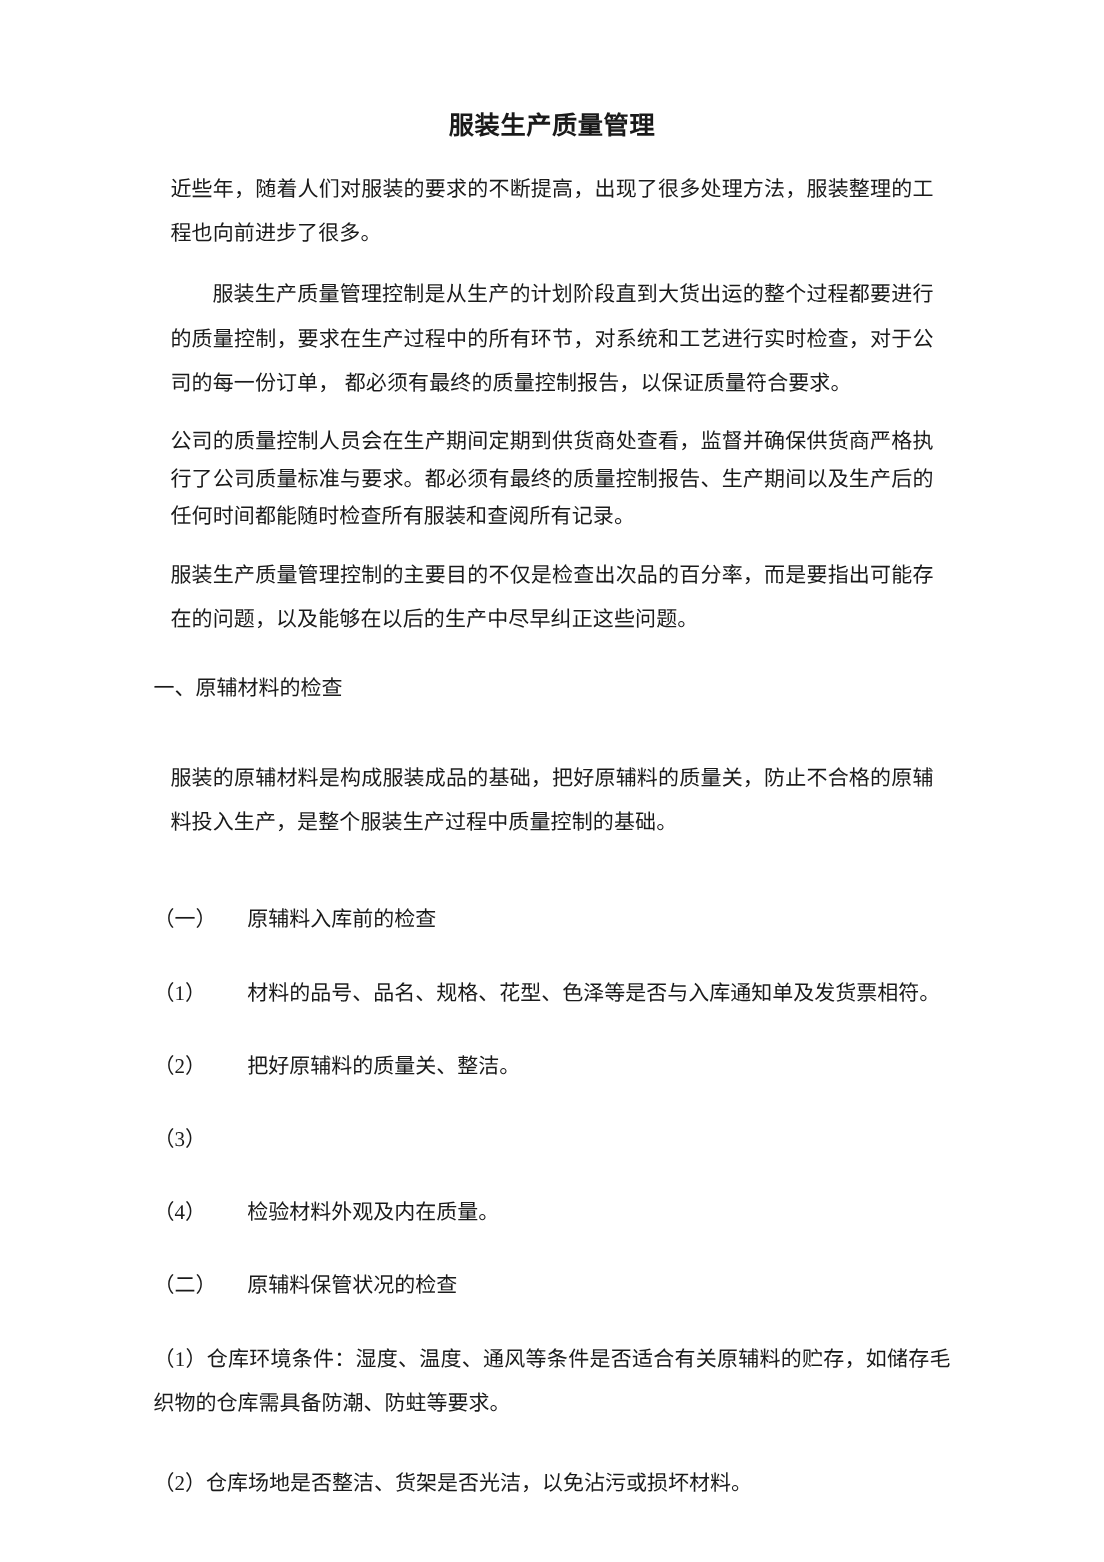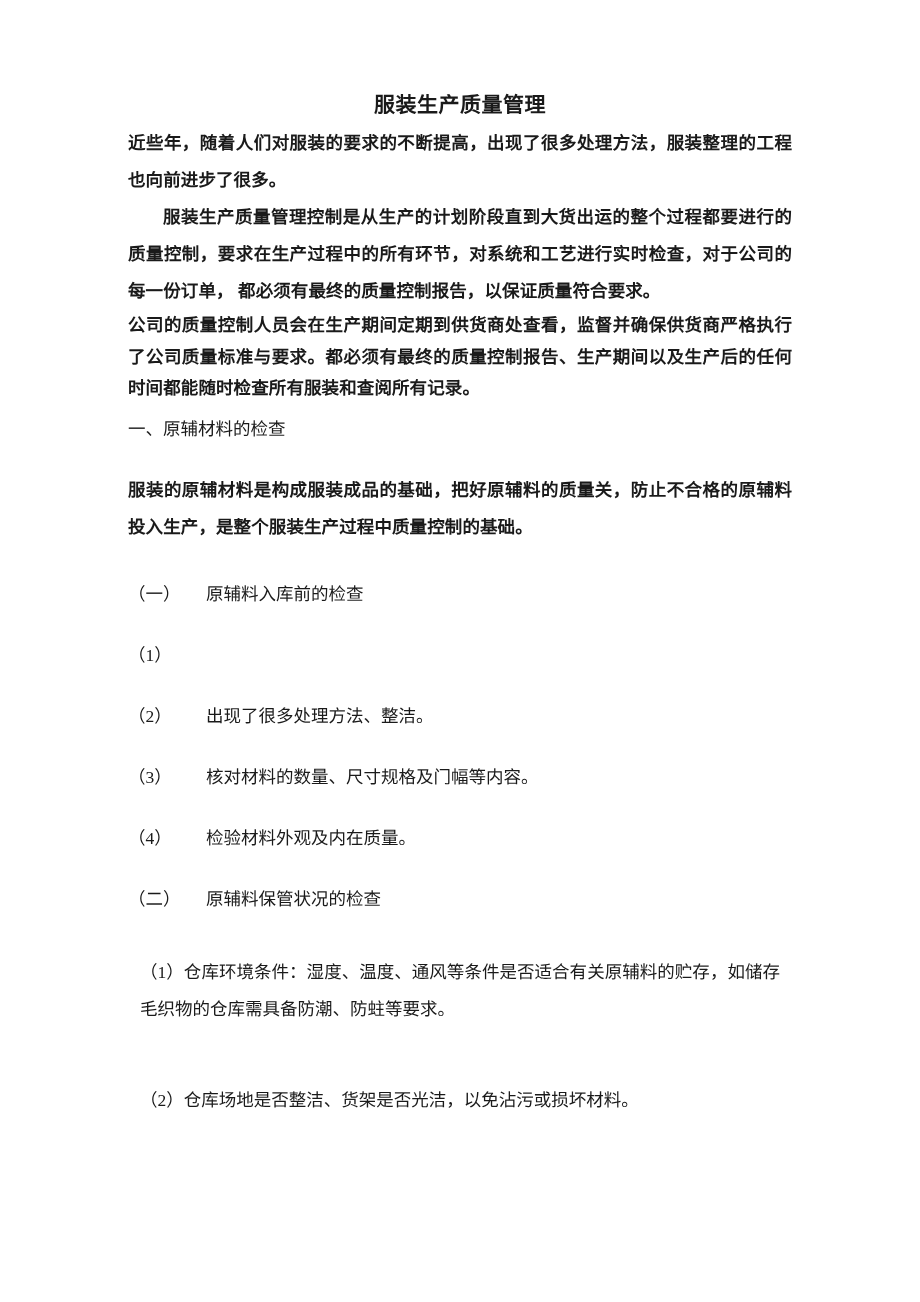--- a/index.html
+++ b/index.html
@@ -37,25 +37,24 @@
     margin: 0;
     padding-top: 92px;
     line-height: 1.3;
     letter-spacing: 0.5px;
   }
 
   
   .para {
     font-size: 17.5px;
     line-height: 37px;
-    margin: 0;
+    margin: 14px;
     text-align: justify;
     text-justify: inter-ideograph;
     letter-spacing: 0.1px;
-    font-weight: bold;
   }
   .para-loose {
     line-height: 37px;
   }
   .para-tight {
     line-height: 31.5px;
   }
   .indent-2 {
     text-indent: 2em;
   }
@@ -81,21 +80,21 @@
   }
   .list-text {
     flex: 1 1 auto;
     white-space: normal;
   }
 
   
   .list-flow {
     font-size: 17.5px;
     line-height: 37px;
-    margin: 12px;
+    margin: 0;
     text-align: justify;
     text-justify: inter-ideograph;
   }
 
   .section-head {
     font-size: 17.5px;
     line-height: 37px;
     margin: 0;
   }
 </style>
@@ -108,20 +107,21 @@
     <h1 class="doc-title">服装生产质量管理</h1>
 
     <div class="gap-sm"></div>
 
     <p class="para para-loose">近些年，随着人们对服装的要求的不断提高，出现了很多处理方法，服装整理的工程也向前进步了很多。</p>
 
     <p class="para para-loose indent-2">服装生产质量管理控制是从生产的计划阶段直到大货出运的整个过程都要进行的质量控制，要求在生产过程中的所有环节，对系统和工艺进行实时检查，对于公司的每一份订单， 都必须有最终的质量控制报告，以保证质量符合要求。</p>
 
     <p class="para para-tight">公司的质量控制人员会在生产期间定期到供货商处查看，监督并确保供货商严格执行了公司质量标准与要求。都必须有最终的质量控制报告、生产期间以及生产后的任何时间都能随时检查所有服装和查阅所有记录。</p>
 
+    <p class="para para-loose">服装生产质量管理控制的主要目的不仅是检查出次品的百分率，而是要指出可能存在的问题，以及能够在以后的生产中尽早纠正这些问题。</p>
 
 
     <div class="gap-sm"></div>
 
     <p class="section-head">一、原辅材料的检查</p>
 
     <div class="gap-lg"></div>
 
     <p class="para para-loose">服装的原辅材料是构成服装成品的基础，把好原辅料的质量关，防止不合格的原辅料投入生产，是整个服装生产过程中质量控制的基础。</p>
 
@@ -129,34 +129,34 @@
 
     <div class="list-item">
       <span class="list-marker">（一）</span>
       <span class="list-text">原辅料入库前的检查</span>
     </div>
 
     <div class="gap-lg"></div>
 
     <div class="list-item">
       <span class="list-marker">（1）</span>
+      <span class="list-text">材料的品号、品名、规格、花型、色泽等是否与入库通知单及发货票相符。</span>
     </div>
 
     <div class="gap-lg"></div>
 
     <div class="list-item">
       <span class="list-marker">（2）</span>
-      <span class="list-text">出现了很多处理方法、整洁。</span>
+      <span class="list-text">把好原辅料的质量关、整洁。</span>
     </div>
 
     <div class="gap-lg"></div>
 
     <div class="list-item">
       <span class="list-marker">（3）</span>
-      <span class="list-text">核对材料的数量、尺寸规格及门幅等内容。</span>
     </div>
 
     <div class="gap-lg"></div>
 
     <div class="list-item">
       <span class="list-marker">（4）</span>
       <span class="list-text">检验材料外观及内在质量。</span>
     </div>
 
     <div class="gap-lg"></div>

